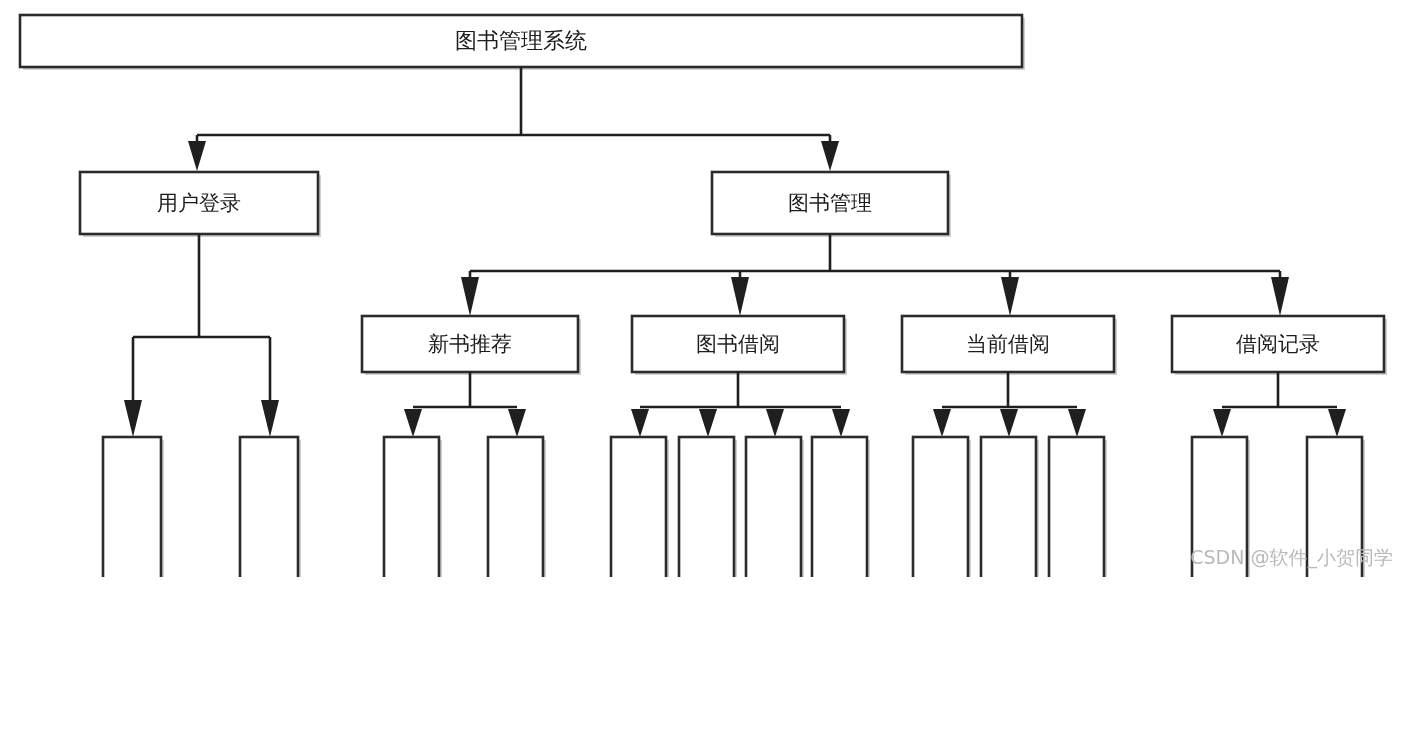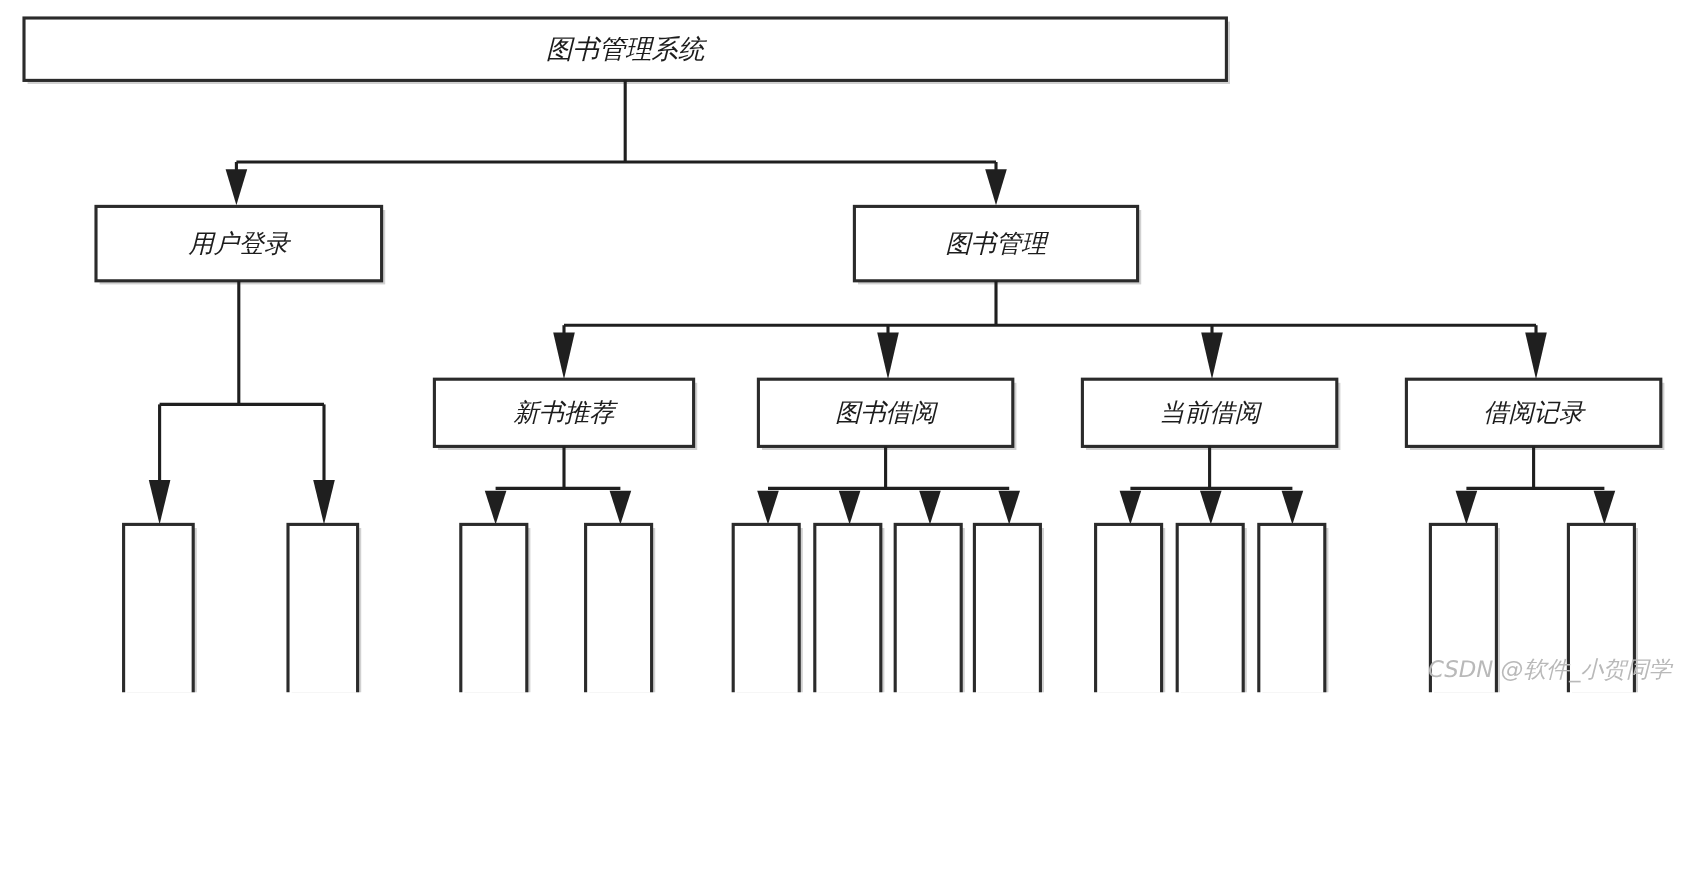--- a/index.html
+++ b/index.html
@@ -9,21 +9,20 @@
   }
   body {
     font-family: "DejaVu Sans", "Liberation Sans", sans-serif;
   }
   #diagram-root {
     position: relative;
     width: 1405px;
     height: 577px;
     background: #ffffff;
     overflow: hidden;
-    font-style: italic;
   }
   svg.diagram-canvas {
     position: absolute;
     left: 0;
     top: 0;
     width: 1405px;
     height: 747px;
   }
   .node-box {
     fill: #ffffff;

